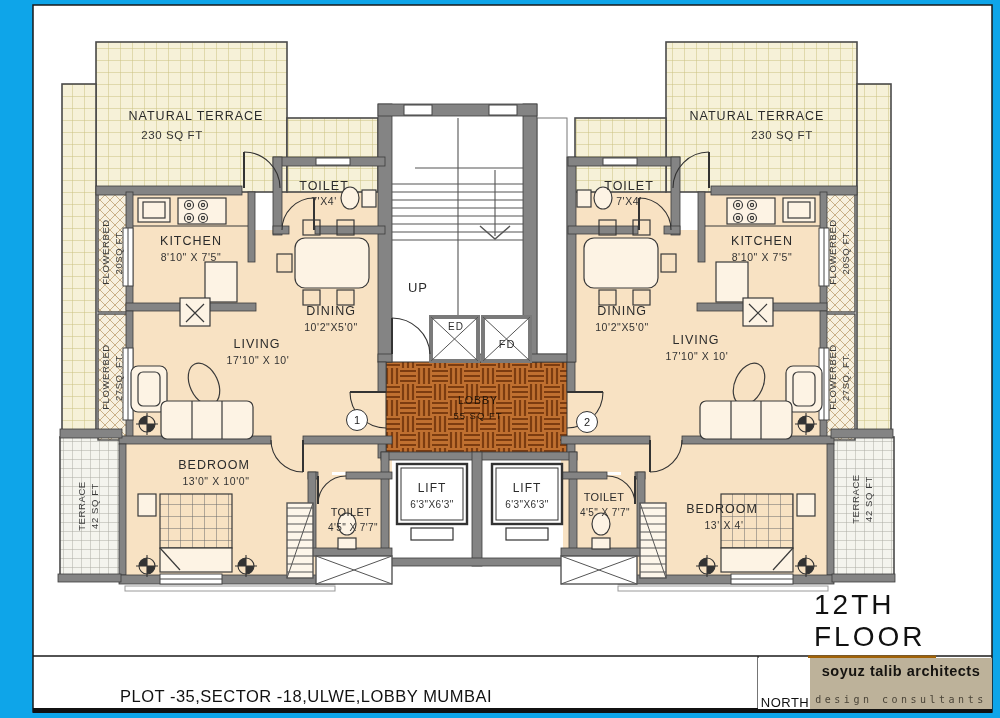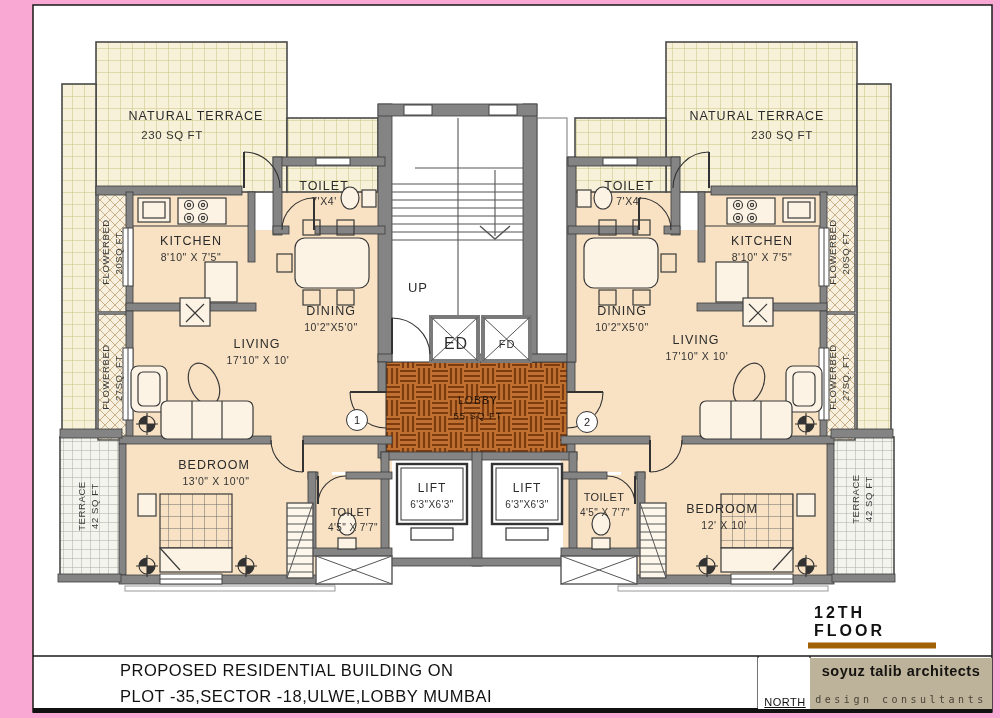--- a/index.html
+++ b/index.html
@@ -1,40 +1,40 @@
 <!DOCTYPE html>
 <html><head>
 <meta charset="utf-8">
 <style>
   html,body{margin:0;padding:0;background:#ffffff;}
-  #stage{position:relative;width:1000px;height:718px;background:#f9a8d4;overflow:hidden;
+  #stage{position:relative;width:1000px;height:718px;background:#0ea5e9;overflow:hidden;
          font-family:"Liberation Sans",sans-serif;color:#222;}
   #plan-svg{position:absolute;left:0;top:0;}
   .lbl{position:absolute;transform:translate(-50%,-50%);white-space:nowrap;text-align:center;
        font-family:"Liberation Sans",sans-serif;color:#2b2b2b;letter-spacing:1px;
        font-size:12.5px;line-height:1.1;}
   .dim{font-size:10.5px;letter-spacing:.6px;color:#333;}
   .sm{font-size:10px;letter-spacing:.4px;}
   .vlbl{position:absolute;transform:translate(-50%,-50%) rotate(-90deg);white-space:nowrap;
         text-align:center;font-size:9.5px;letter-spacing:.6px;color:#3a3a3a;line-height:1.35;}
   .vlbl span{display:block;}
   .circle-no{position:absolute;transform:translate(-50%,-50%);width:20px;height:20px;
         border:1.4px solid #333;border-radius:50%;background:#fff;font-size:11px;
         display:flex;align-items:center;justify-content:center;color:#222;}
-  .floor-label{position:absolute;transform:translate(-50%,-50%);font-size:16px;letter-spacing:3px;
-        color:#111;border-bottom:6px solid #a16207;padding:0 6px 3px 6px;font-weight:bold;}
+  .floor-label{position:absolute;transform:translate(-50%,-50%);font-size:28px;letter-spacing:3px;
+        color:#111;border-bottom:8px solid #a16207;padding:0 6px 3px 6px;}
   .title-line{position:absolute;left:120px;transform:translateY(-50%);font-size:16.5px;
         letter-spacing:.5px;color:#111;}
   .arch-block{position:absolute;left:810px;top:658px;width:182px;height:51px;background:#bdb29a;
         display:flex;flex-direction:column;align-items:center;justify-content:center;}
   .arch-name{font-size:14.5px;font-weight:bold;color:#151310;letter-spacing:.5px;}
   .arch-tag{font-size:10px;color:#4a4438;letter-spacing:3.5px;margin-top:15px;
         font-family:"DejaVu Sans Mono",monospace;}
   .north-box{position:absolute;left:758px;top:658px;width:52px;height:51px;background:#fff;}
-  .north-lbl{position:absolute;transform:translate(-50%,-50%);font-size:11px;color:#111;letter-spacing:.5px;text-decoration:underline;}
+  .north-lbl{position:absolute;transform:translate(-50%,-50%);font-size:13px;color:#111;letter-spacing:.5px;}
   .lobby-lbl{color:#22150a;font-size:10.5px;letter-spacing:1px;}
 </style>
 </head>
 <body>
 
 <div id="stage">
 
 <svg id="plan-svg" width="1000" height="718" viewBox="0 0 1000 718">
   <defs>
     <pattern id="tg" width="12" height="12" patternUnits="userSpaceOnUse">
@@ -380,37 +380,37 @@
 <div class="lbl dim" style="left:622px;top:328px">10'2"X5'0"</div>
 
 <div class="lbl" style="left:257px;top:345px">LIVING</div>
 <div class="lbl dim" style="left:258px;top:361px">17'10" X 10'</div>
 <div class="lbl" style="left:696px;top:341px">LIVING</div>
 <div class="lbl dim" style="left:697px;top:357px">17'10" X 10'</div>
 
 <div class="lbl" style="left:214px;top:466px">BEDROOM</div>
 <div class="lbl dim" style="left:216px;top:482px">13'0" X 10'0"</div>
 <div class="lbl" style="left:722px;top:510px">BEDROOM</div>
-<div class="lbl dim" style="left:724px;top:526px">12' X 10'</div>
+<div class="lbl dim" style="left:724px;top:526px">13' X 4'</div>
 
 <div class="lbl sm" style="left:351px;top:512px;font-size:11px">TOILET</div>
 <div class="lbl dim sm" style="left:353px;top:527px">4'5" X 7'7"</div>
 <div class="lbl sm" style="left:604px;top:497px;font-size:11px">TOILET</div>
 <div class="lbl dim sm" style="left:605px;top:512px">4'5" X 7'7"</div>
 
 <div class="lbl lobby-lbl" style="left:478px;top:401px">LOBBY</div>
 <div class="lbl lobby-lbl" style="left:478px;top:416px;font-size:9.5px">55 SQ FT</div>
 
 <div class="lbl" style="left:432px;top:489px;font-size:12px">LIFT</div>
 <div class="lbl dim sm" style="left:432px;top:504px">6'3"X6'3"</div>
 <div class="lbl" style="left:527px;top:489px;font-size:12px">LIFT</div>
 <div class="lbl dim sm" style="left:527px;top:504px">6'3"X6'3"</div>
 
 <div class="lbl" style="left:418px;top:288px;font-size:13px">UP</div>
-<div class="lbl" style="left:456px;top:344px;font-size:16px">ED</div>
+<div class="lbl" style="left:456px;top:326px;font-size:10px">ED</div>
 <div class="lbl" style="left:507px;top:344px;font-size:11px">FD</div>
 
 <div class="circle-no" style="left:357px;top:420px">1</div>
 <div class="circle-no" style="left:587px;top:422px">2</div>
 
 <div class="vlbl" style="left:113px;top:252px">
   <span>FLOWERBED</span>
       <span>20SQ FT.</span>
 </div>
 <div class="vlbl" style="left:113px;top:377px">
@@ -429,21 +429,20 @@
   <span>TERRACE</span>
       <span>42 SQ FT</span>
 </div>
 <div class="vlbl" style="left:863px;top:499px">
   <span>TERRACE</span>
       <span>42 SQ FT</span>
 </div>
 
 <div class="floor-label" style="left:872px;top:626px">12TH  FLOOR</div>
 
-<div class="title-line" style="top:670px">PROPOSED RESIDENTIAL BUILDING ON</div>
 <div class="title-line" style="top:696px">PLOT -35,SECTOR -18,ULWE,LOBBY MUMBAI</div>
 
 <div class="north-box"></div>
 <div class="north-lbl" style="left:785px;top:702px">NORTH</div>
 
 <div class="arch-block">
   <div class="arch-name">soyuz talib  architects</div>
   <div class="arch-tag">design consultants</div>
 </div>
 

